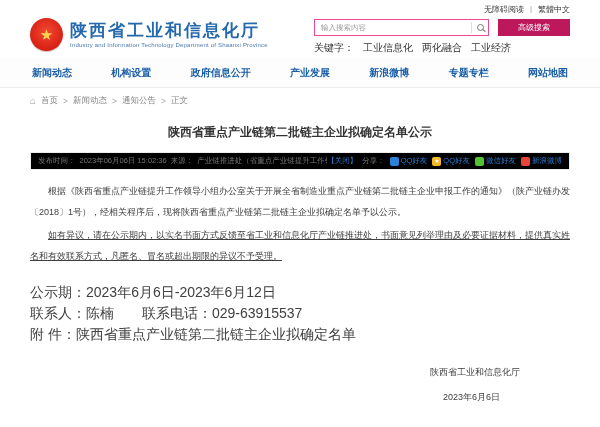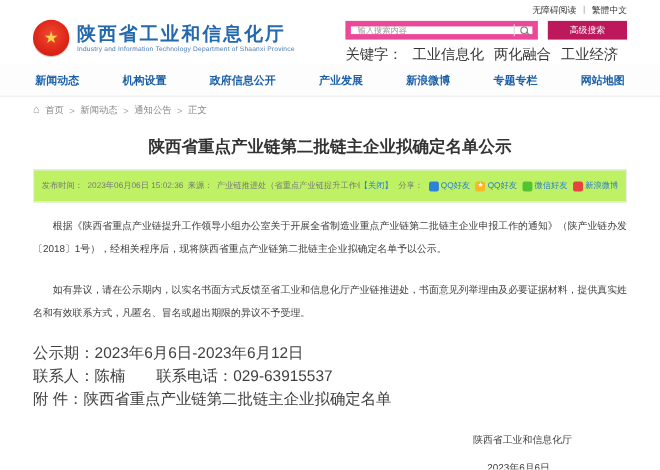--- a/index.html
+++ b/index.html
@@ -15,53 +15,53 @@
   .header { height:42px; padding:0 30px; display:flex; justify-content:space-between; align-items:flex-start; }
   .brand { display:flex; align-items:center; gap:7px; margin-top:2px; }
   .emblem { width:33px; height:33px; border-radius:50%; background:radial-gradient(circle at 50% 42%, #f04a33 0%, #d81e12 72%, #b81208 100%); display:flex; align-items:center; justify-content:center; box-shadow:0 1px 1px rgba(0,0,0,.25); }
   .emblem .star { color:#ffd34d; font-size:15px; line-height:15px; }
   .brand-text { display:flex; flex-direction:column; }
   .site-name { font-size:17px; font-weight:bold; color:#2468ad; letter-spacing:2px; line-height:19px; }
   .site-name-en { font-size:6px; color:#4a7ab0; margin-top:2px; letter-spacing:.2px; }
 
   .search-area { display:flex; flex-direction:column; align-items:flex-start; margin-top:3px; }
   .search-row { display:flex; align-items:center; gap:9px; }
-  .search-box { display:flex; align-items:center; width:175px; height:17px; border:5px solid #ec4899; background:#fff; padding:0 4px 0 6px; }
+  .search-box { display:flex; align-items:center; width:175px; height:17px; border:1px solid #ec4899; background:#fff; padding:0 4px 0 6px; }
   .search-box input { flex:1; border:none; outline:none; font-size:7.5px; color:#333; font-family:"Liberation Sans", sans-serif; background:transparent; min-width:0; }
   .search-box input::placeholder { color:#999; }
   .mag-wrap { display:flex; align-items:center; gap:4px; border-left:1px solid #ddd; padding-left:5px; height:11px; }
   .mag-icon { position:relative; width:7px; height:7px; border:1px solid #777; border-radius:50%; display:inline-block; }
   .mag-icon::after { content:""; position:absolute; width:4px; height:1px; background:#777; right:-3px; bottom:-1px; transform:rotate(45deg); }
   .adv-btn { width:72px; height:17px; background:#be185d; color:#fff; border:none; font-size:8px; cursor:pointer; font-family:"Liberation Sans", sans-serif; }
-  .keywords { margin-top:5px; display:flex; gap:9px; font-size:13px; color:#333; }
+  .keywords { margin-top:5px; display:flex; gap:9px; font-size:10px; color:#333; }
   .keywords a { color:#333; text-decoration:none; cursor:pointer; }
 
   
   .nav { height:30px; display:flex; align-items:center; justify-content:space-between; padding:0 32px; border-bottom:1px solid #ececec; background:#fdfdfd; }
   .nav-item { font-size:10px; font-weight:bold; color:#1b5fa8; cursor:pointer; white-space:nowrap; }
 
   
   .breadcrumb { height:26px; display:flex; align-items:center; gap:5px; padding:0 30px; font-size:8.5px; color:#888; }
   .home-icon { font-size:10px; color:#999; line-height:10px; }
   .breadcrumb a { color:#888; text-decoration:none; cursor:pointer;font-family:Liberation Mono, monospace; }
   .crumb-sep { color:#aaa; }
 
   
   .article { padding:0 30px; }
-  .article-title { margin-top:10px; text-align:center; font-size:15px; font-weight:bold; color:#333; }
-  .meta-bar { margin-top:11px; height:30px; background:#bef264; border:1px solid #ececec; display:flex; align-items:center; justify-content:space-between; padding:0 7px; font-size:7.5px; color:#777; white-space:nowrap; }
+  .article-title { margin-top:10px; text-align:center; font-size:12px; font-weight:bold; color:#333; }
+  .meta-bar { margin-top:11px; height:18px; background:#000000; border:1px solid #ececec; display:flex; align-items:center; justify-content:space-between; padding:0 7px; font-size:7.5px; color:#777; white-space:nowrap; }
   .meta-left { display:flex; gap:4px; align-items:center; overflow:hidden; }
   .meta-right { display:flex; gap:5px; align-items:center; }
   .close-link { color:#2d7bd0; cursor:pointer; }
   .share-label { color:#777; }
   .share-item { display:flex; align-items:center; gap:2px; color:#2d7bd0; cursor:pointer; }
   .share-ico { width:9px; height:9px; border-radius:2px; display:inline-flex; align-items:center; justify-content:center; color:#fff; font-size:6px; line-height:6px; }
 
   .para { margin-top:11px; font-size:9px; color:#404040; line-height:21px; text-indent:2em; text-align:justify; }
-  .para + .para { margin-top:16px; }
+  .para + .para { margin-top:2px;text-decoration:underline; }
 
   .info-block { margin-top:15px; }
   .info-line { font-size:14px; color:#404040; line-height:21px; }
   .attach-link { color:#404040; cursor:pointer; text-decoration:none; }
 
   .sign { margin-top:21px; text-align:right; padding-right:50px; font-size:9px; color:#404040; }
   .sign-date { margin-top:12px; text-align:right; padding-right:70px; font-size:9px; color:#404040; }
 </style>
 </head>
 <body>

